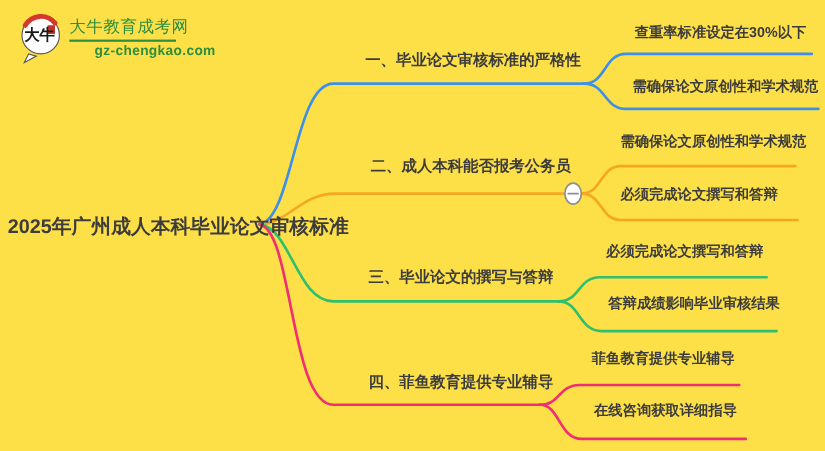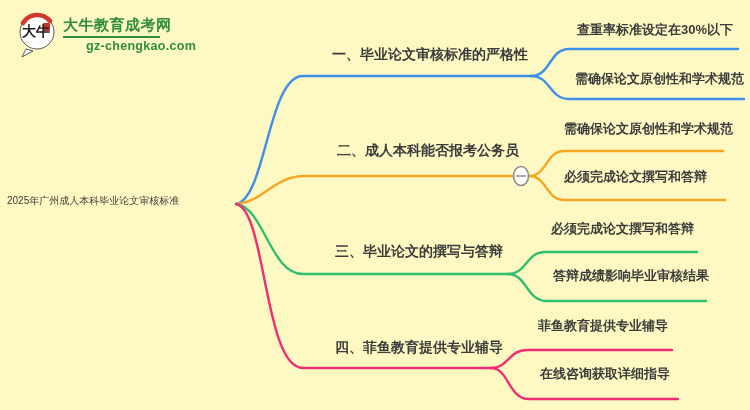--- a/index.html
+++ b/index.html
@@ -1,34 +1,34 @@
 <!DOCTYPE html>
 <html><head>
 <meta charset="utf-8">
 <style>
   html,body{margin:0;padding:0;background:#ffffff;}
   .canvas{
-    position:relative;width:750px;height:410px;background:#fef9c3;overflow:hidden;
+    position:relative;width:750px;height:410px;background:#fde047;overflow:hidden;
     font-family:"Liberation Sans","DejaVu Sans",sans-serif;
   }
   
   .logo{position:absolute;left:16px;top:12px;display:flex;align-items:flex-start;gap:5px;}
   .logo-icon{width:42px;height:46px;flex:0 0 auto;}
   .logo-text{padding-top:5px;}
-  .logo-title{font-size:15px;font-weight:bold;color:#2f8d3f;letter-spacing:0.5px;line-height:1.1;}
+  .logo-title{font-size:15px;font-weight:normal;color:#2f8d3f;letter-spacing:0.5px;line-height:1.1;}
   .logo-divider{height:2px;background:#2f8d3f;margin:2px 0 1px 0;width:97px;}
   .logo-domain{font-size:12.5px;font-weight:bold;color:#2f8d3f;letter-spacing:0.3px;line-height:1.2;margin-left:23px;}
   
   .edges{position:absolute;left:0;top:0;width:750px;height:410px;}
   .edge{fill:none;stroke-width:2.4;stroke-linecap:round;}
   .collapse-circle{fill:#ffffff;stroke:#8f8f8f;stroke-width:1.6;}
   .collapse-minus{stroke:#8f8f8f;stroke-width:1.6;stroke-linecap:round;}
   
   .label{position:absolute;color:#3c3c3c;white-space:nowrap;line-height:1.25;}
-  .root-label{font-size:10px;font-weight:400;}
+  .root-label{font-size:18px;font-weight:700;}
   .branch-label{font-size:14px;font-weight:600;}
   .child-label{font-size:13px;font-weight:600;}
 </style>
 </head>
 <body>
 
 <div class="canvas">
 
   <div class="logo">
     <svg class="logo-icon" viewBox="0 0 42 46">
@@ -79,15 +79,15 @@
   <div class="label branch-label" style="left:337px;top:142px;">二、成人本科能否报考公务员</div>
   <div class="label branch-label" style="left:335px;top:339px;">四、菲鱼教育提供专业辅导</div>
 
   <div class="label child-label" style="left:577px;top:22px;">查重率标准设定在30%以下</div>
   <div class="label child-label" style="left:575px;top:71px;">需确保论文原创性和学术规范</div>
   <div class="label child-label" style="left:564px;top:121px;">需确保论文原创性和学术规范</div>
   <div class="label child-label" style="left:564px;top:169px;">必须完成论文撰写和答辩</div>
   <div class="label child-label" style="left:551px;top:221px;">必须完成论文撰写和答辩</div>
   <div class="label child-label" style="left:553px;top:268px;">答辩成绩影响毕业审核结果</div>
   <div class="label child-label" style="left:538px;top:318px;">菲鱼教育提供专业辅导</div>
-  <div class="label child-label" style="left:540px;top:366px;">在线咨询获取详细指导</div>
+  <div class="label child-label" style="left:540px;top:366px;font-family:Liberation Mono, monospace;">在线咨询获取详细指导</div>
 
 </div>
 
 </body></html>

